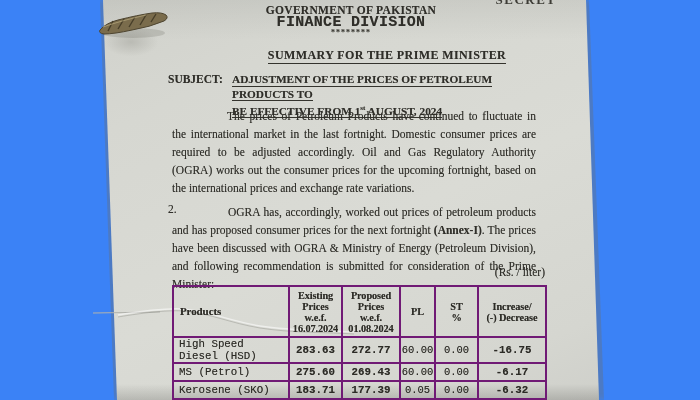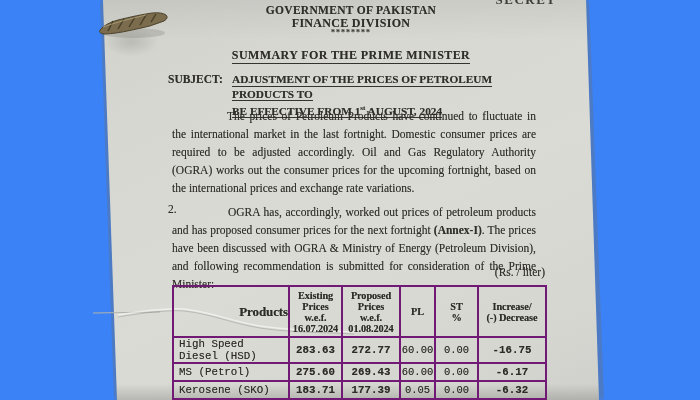--- a/index.html
+++ b/index.html
@@ -39,24 +39,24 @@
   .txt { position:absolute; text-shadow:0 0 0.5px rgba(47,46,41,0.45); }
   .b { font-weight:bold; }
   .u { border-bottom:1px solid #34332d; padding-bottom:0.5px; }
   
   .stamp {
     position:absolute; left:478px; top:-8px; width:96px; text-align:center;
     font-weight:bold; font-size:13px; letter-spacing:1.5px; color:#3d3c36;
   }
   .org { left:103px; top:4px; width:496px; text-align:center; font-weight:bold; }
   .org .l1 { font-size:11.5px; line-height:13px; letter-spacing:0.3px; }
-  .org .l2 { font-size:12px;   line-height:12px; letter-spacing:0.3px; }
+  .org .l2 { font-size:15px;   line-height:12px; letter-spacing:0.3px;font-family:Liberation Mono, monospace; }
   .org .stars { font-size:8px; line-height:8px; letter-spacing:1px; color:#3b3a34; }
   .doc-title { left:103px; top:48px; width:496px; text-align:center;
-    font-weight:bold; font-size:12px; letter-spacing:0.4px; }
+    font-weight:bold; font-size:12px; letter-spacing:0.4px;padding-left:36px; }
   
   .subject-label { left:168px; top:73px; font-weight:bold; font-size:11.5px; }
   .subject-text  { left:232px; top:72px; width:304px; font-weight:bold;
     font-size:11.3px; line-height:14.5px; }
   .subject-text sup { font-size:7px; }
   
   .para { font-size:11.5px; line-height:18px; text-align:justify; width:364px; left:172px; }
   .para1 { top:107px; text-indent:55px; }
   .para2 { top:203px; text-indent:56px; }
   .para-num { left:168px; top:203px; font-size:11.5px; }
@@ -65,21 +65,21 @@
   .doc-table {
     position:absolute; left:172px; top:285px; width:373px;
     border-collapse:collapse; table-layout:fixed; color:#2c2b26;
   }
   .doc-table th, .doc-table td { border:2px solid #701a75; overflow:hidden; }
   .doc-table th {
     font-weight:bold; font-size:10.3px; line-height:11px; text-align:center;
     white-space:pre-line; height:47px; padding:1px 0; letter-spacing:-0.1px;
     text-shadow:0 0 0.5px rgba(44,43,38,0.5);
   }
-  .doc-table th.left { text-align:right; padding-left:6px; font-size:13px; white-space:normal; }
+  .doc-table th.left { text-align:left; padding-left:6px; font-size:11px; white-space:normal; }
   .doc-table td { height:16px; font-size:10.8px; padding:0; text-shadow:0 0 0.5px rgba(44,43,38,0.45);font-family:Liberation Mono, monospace; }
   .doc-table td.product { text-align:left; padding-left:5px; }
   .doc-table td.num  { text-align:center; font-weight:bold; }
   .doc-table td.plst { text-align:center; font-size:10.5px; }
   .creases, .cord { position:absolute; left:0; top:0; pointer-events:none; }
 </style>
 </head>
 <body>
 
 <div class="stage">

